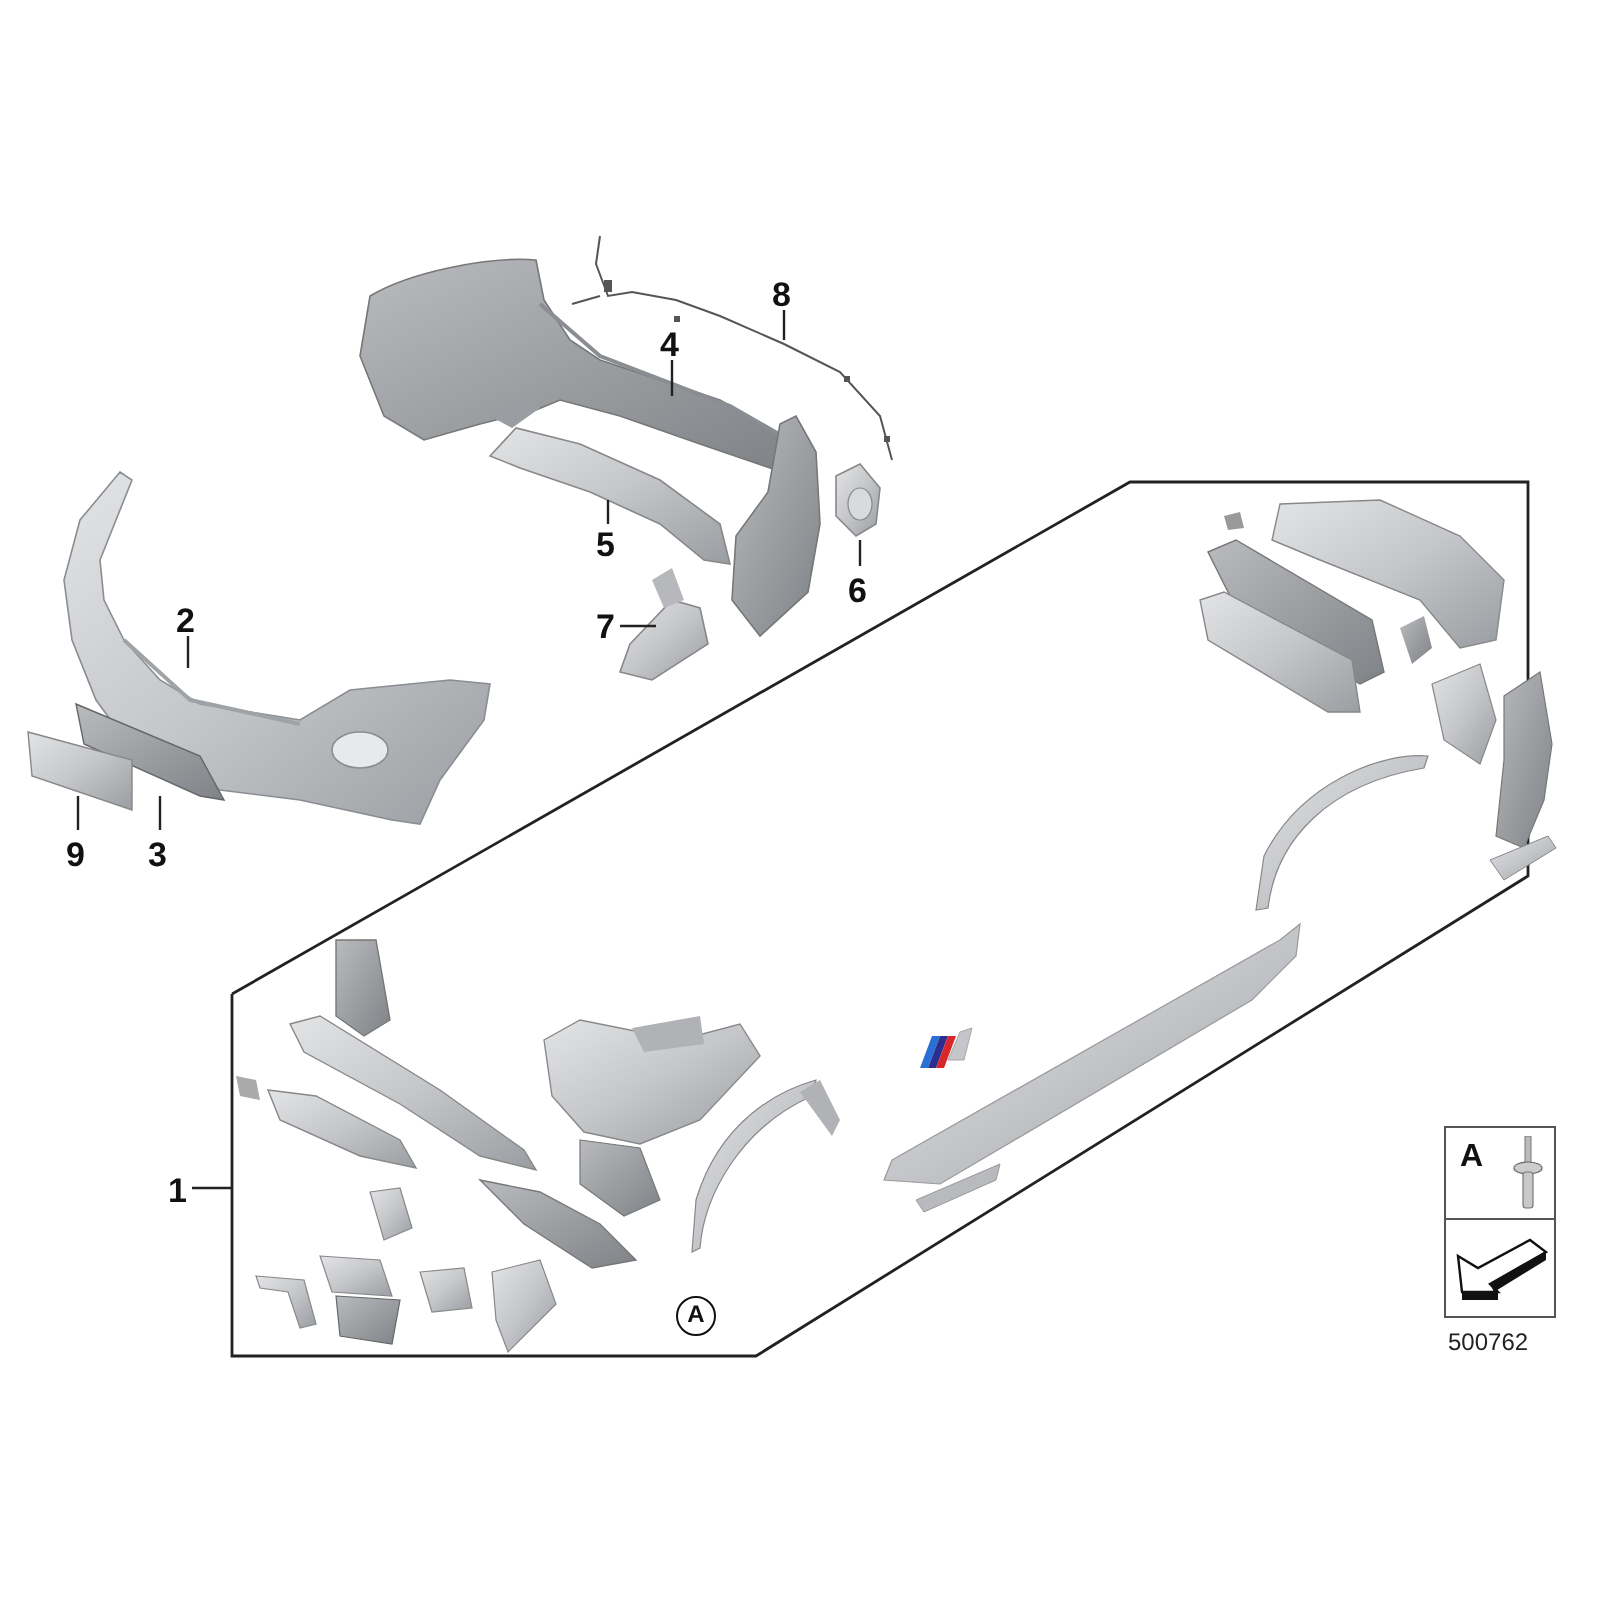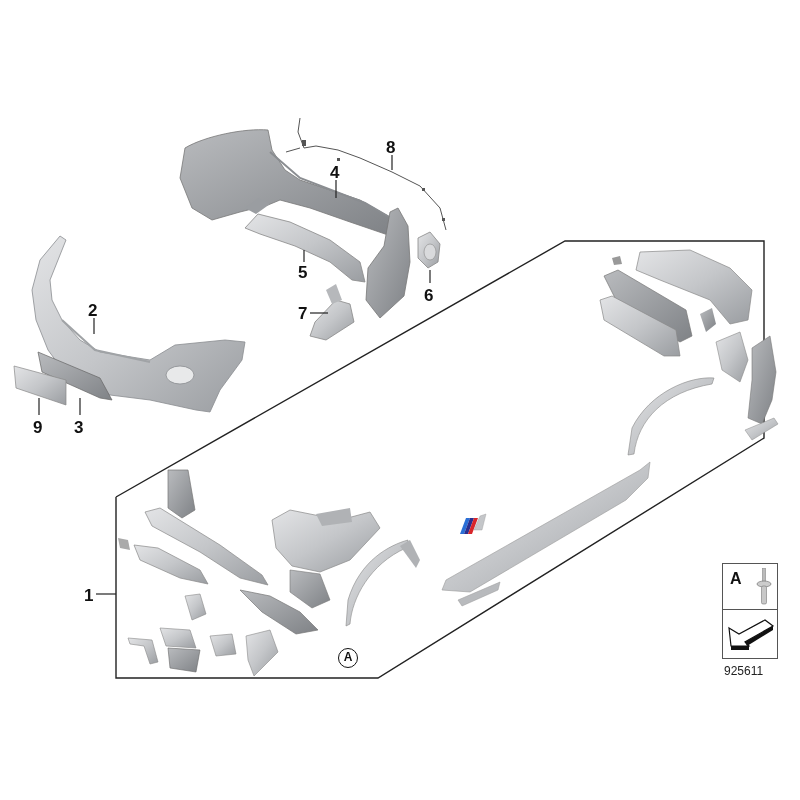--- a/index.html
+++ b/index.html
@@ -157,13 +157,13 @@
       <ellipse cx="9" cy="16" rx="7" ry="3" fill="#ccc" stroke="#666" stroke-width="0.6"></ellipse>
       <rect x="6.5" y="18" width="5" height="18" rx="1.5" fill="#c8c8c8" stroke="#777" stroke-width="0.6"></rect>
     </svg>
   </div>
   <svg style="position:absolute;left:2px;top:50px;" width="50" height="40" viewBox="0 0 50 40">
     <path d="M4,14 L14,20 L40,6 L48,12 L20,28 L24,32 L6,32 Z" fill="#fff" stroke="#111" stroke-width="1.2"></path>
     <path d="M20,28 L48,12 L48,16 L22,32 Z" fill="#111"></path>
     <path d="M6,32 L24,32 L24,36 L6,36 Z" fill="#111"></path>
   </svg>
 </div>
-<div class="diagram-number">925611</div>
+<div class="diagram-number">500762</div>
 
 </body></html>

